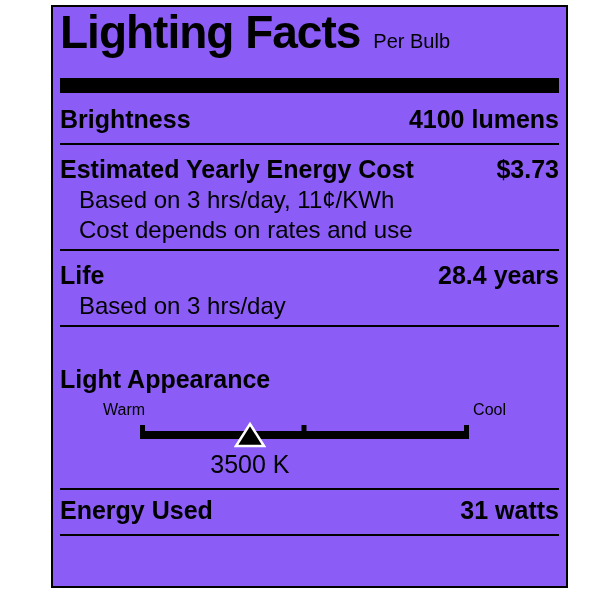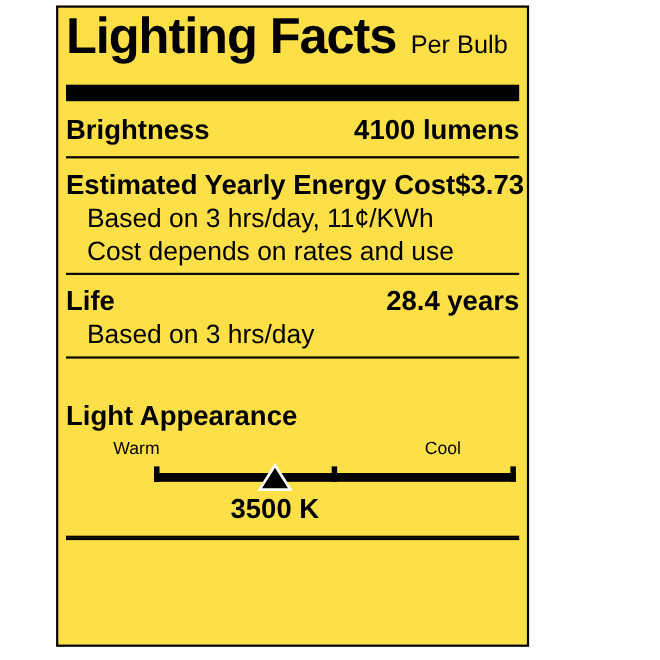--- a/index.html
+++ b/index.html
@@ -1,27 +1,27 @@
 <!DOCTYPE html>
 <html><head>
 <meta charset="utf-8">
 <style>
   * { margin:0; padding:0; box-sizing:border-box; }
   html,body { width:600px; height:600px; background:#ffffff;
     font-family:"Liberation Sans", sans-serif; color:#000; }
   body { position:relative; }
 
   .label {
-    position:absolute; left:51px; top:5px; width:430px; height:583px;
-    border:2px solid #000; background:#fde047; padding:0 7px;
+    position:absolute; left:51px; top:5px; width:517px; height:583px;
+    border:2px solid #000; background:#8b5cf6; padding:0 7px;
   }
 
   .title-row { display:flex; align-items:baseline; gap:13px; line-height:48px; margin-top:1px; }
   .title { font-size:46px; font-weight:bold; letter-spacing:-1px; white-space:nowrap; }
-  .per-unit { font-size:23px; white-space:nowrap; }
+  .per-unit { font-size:20px; white-space:nowrap; }
 
   .rule-bar { height:15px; background:#000; margin-top:13px; }
 
   hr.divider { border:0; border-top:2px solid #000; margin:0; }
 
   .section { }
   .sec-brightness   { padding:10px 0 8px; }
   .sec-energy-cost  { padding:8px 0 4px; }
   .sec-life         { padding:8px 0 4px; }
   .sec-appearance   { padding:8px 0 9px;margin-top:28px; }
@@ -48,21 +48,21 @@
   .scale .tick-left  { left:0; }
   .scale .tick-mid   { left:49.8%; transform:translateX(-50%); }
   .scale .tick-right { right:0; }
   .marker {
     position:absolute; top:-3px; transform:translateX(-50%);
     width:32px; height:26px; left:33.4%;
   }
   .kelvin-row { position:relative; height:30px; margin-top:10px; }
   .kelvin {
     position:absolute; transform:translateX(-50%); left:33.4%;
-    font-size:25px; font-weight:bold; line-height:30px; white-space:nowrap;
+    font-size:25px; font-weight:normal; line-height:30px; white-space:nowrap;
   }
 </style>
 </head>
 <body>
 
 <div class="label">
 
   <div class="title-row">
     <span class="title">Lighting Facts</span>
     <span class="per-unit">Per Bulb</span>
@@ -119,16 +119,22 @@
         </svg>
       </div>
       <div class="kelvin-row">
         <span class="kelvin" style="left: 33.4%;">3500 K</span>
       </div>
     </div>
   </div>
 
   <hr class="divider">
 
+  <div class="section sec-energy-used">
+    <div class="row-main">
+      <span class="rlabel">Energy Used</span>
+      <span class="rvalue">31 watts</span>
+    </div>
+  </div>
 
   <hr class="divider">
 
 </div>
 
 </body></html>

